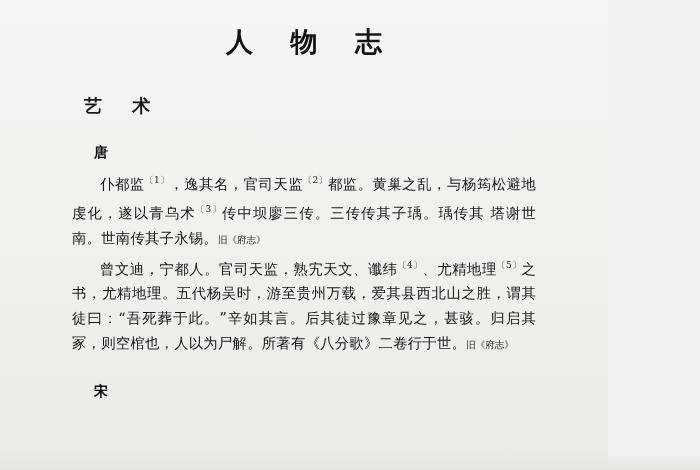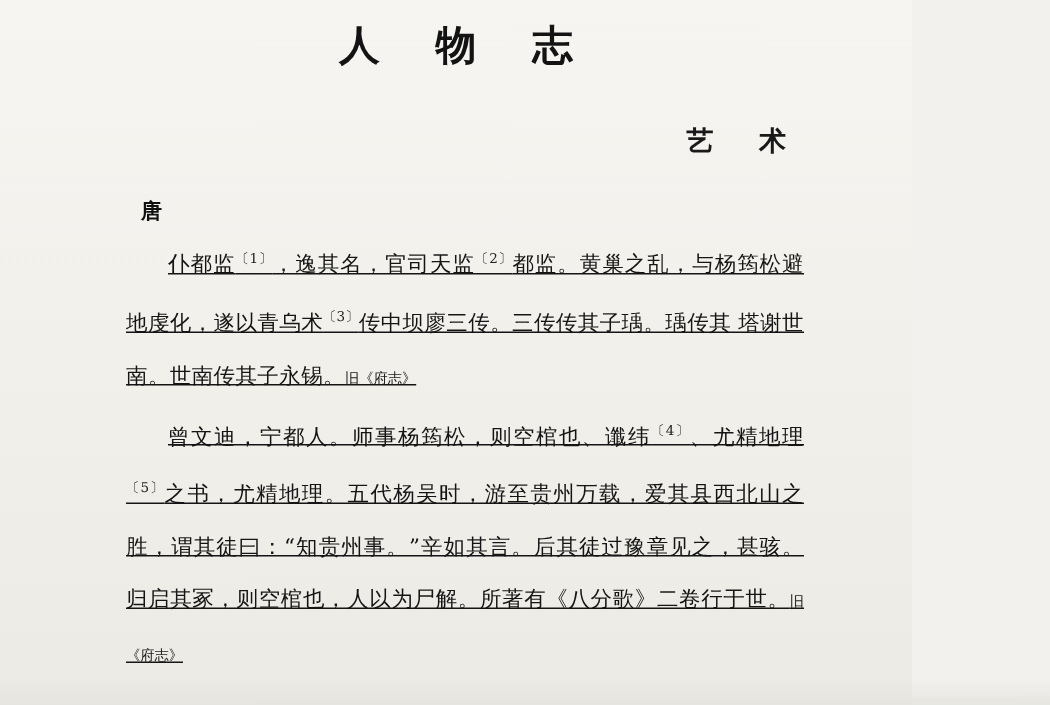--- a/index.html
+++ b/index.html
@@ -13,62 +13,61 @@
     font-family: "DejaVu Sans", sans-serif;
     color: #1a1a1a;
     overflow: hidden;
   }
   .page {
     position: relative;
     width: 608px;
     height: 470px;
     background: linear-gradient(180deg, #f4f3ef 0%, #eeede8 60%, #e9e8e3 100%);
     box-sizing: border-box;
-    padding: 4px 72px;
+    padding: 16px 72px;
     filter: contrast(1.02);
   }
   .page-title {
     text-align: center;
     font-family: "DejaVu Serif", serif;
     font-weight: 700;
     font-size: 27px;
     letter-spacing: 14px;
     padding-top: 8px;
     margin-bottom: 2px;
     color: #151515;
     text-indent: 14px;
   }
   .section-title {
-    text-align: right;
+    text-align: left;
     font-family: "DejaVu Serif", serif;
     font-weight: 700;
     font-size: 18px;
     letter-spacing: 12px;
     margin-top: 34px;
     margin-bottom: 6px;
     color: #1b1b1b;
     text-indent: 12px;
   }
   .dynasty {
     font-family: "DejaVu Serif", serif;
     font-weight: 700;
     font-size: 14px;
     margin: 26px 0 6px 22px;
     color: #121212;
   }
   .para {
     font-family: "DejaVu Serif", serif;
     font-size: 14.3px;
-    line-height: 35px;
+    line-height: 25px;
     text-align: justify;
     text-justify: inter-ideograph;
-    margin: 0 0 1px 12px;
+    margin: 0 0 1px 0;
     color: #171717;
     letter-spacing: 0.3px;
-    text-decoration: underline;
   }
   .para.indent {
     text-indent: 28px;
   }
   .note {
     font-size: 9px;
     vertical-align: super;
     letter-spacing: 0;
     color: #222;
   }
@@ -93,19 +92,19 @@
 <div class="page">
 
   <div class="page-title">人 物 志</div>
 
   <div class="section-title">艺 术</div>
 
   <div class="dynasty">唐</div>
 
   <p class="para indent"><span>仆都监</span><span class="note">〔1〕</span><span>，逸其名，官司天监</span><span class="note">〔2〕</span><span>都监。黄巢之乱，与杨筠松避地虔化，遂以青乌术</span><span class="note">〔3〕</span><span>传中坝廖三传。三传传其子瑀。瑀传其 塔谢世南。世南传其子永锡。</span><span class="src">旧《府志》</span></p>
 
-  <p class="para indent"><span>曾文迪，宁都人。师事杨筠松，则空棺也、谶纬</span><span class="note">〔4〕</span><span>、尤精地理</span><span class="note">〔5〕</span><span>之书，尤精地理。五代杨吴时，游至贵州万载，爱其县西北山之胜，谓其徒曰：“知贵州事。”辛如其言。后其徒过豫章见之，甚骇。归启其冢，则空棺也，人以为尸解。所著有《八分歌》二卷行于世。</span><span class="src">旧《府志》</span></p>
+  <p class="para indent"><span>曾文迪，宁都人。官司天监，熟宄天文、谶纬</span><span class="note">〔4〕</span><span>、尤精地理</span><span class="note">〔5〕</span><span>之书，尤精地理。五代杨吴时，游至贵州万载，爱其县西北山之胜，谓其徒曰：“吾死葬于此。”辛如其言。后其徒过豫章见之，甚骇。归启其冢，则空棺也，人以为尸解。所著有《八分歌》二卷行于世。</span><span class="src">旧《府志》</span></p>
 
   <div class="dynasty">宋</div>
 
 
   <div class="fade-bottom"></div>
 </div>
 
 </body></html>

